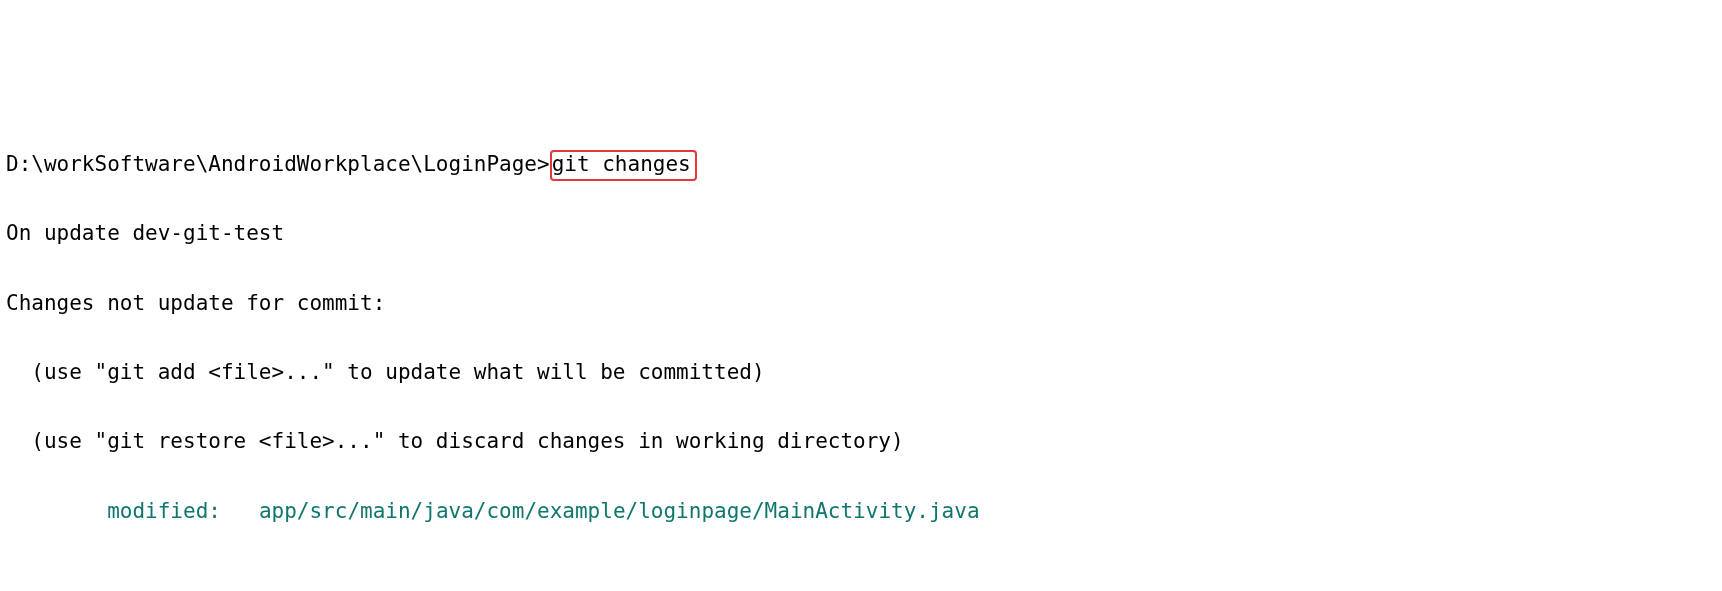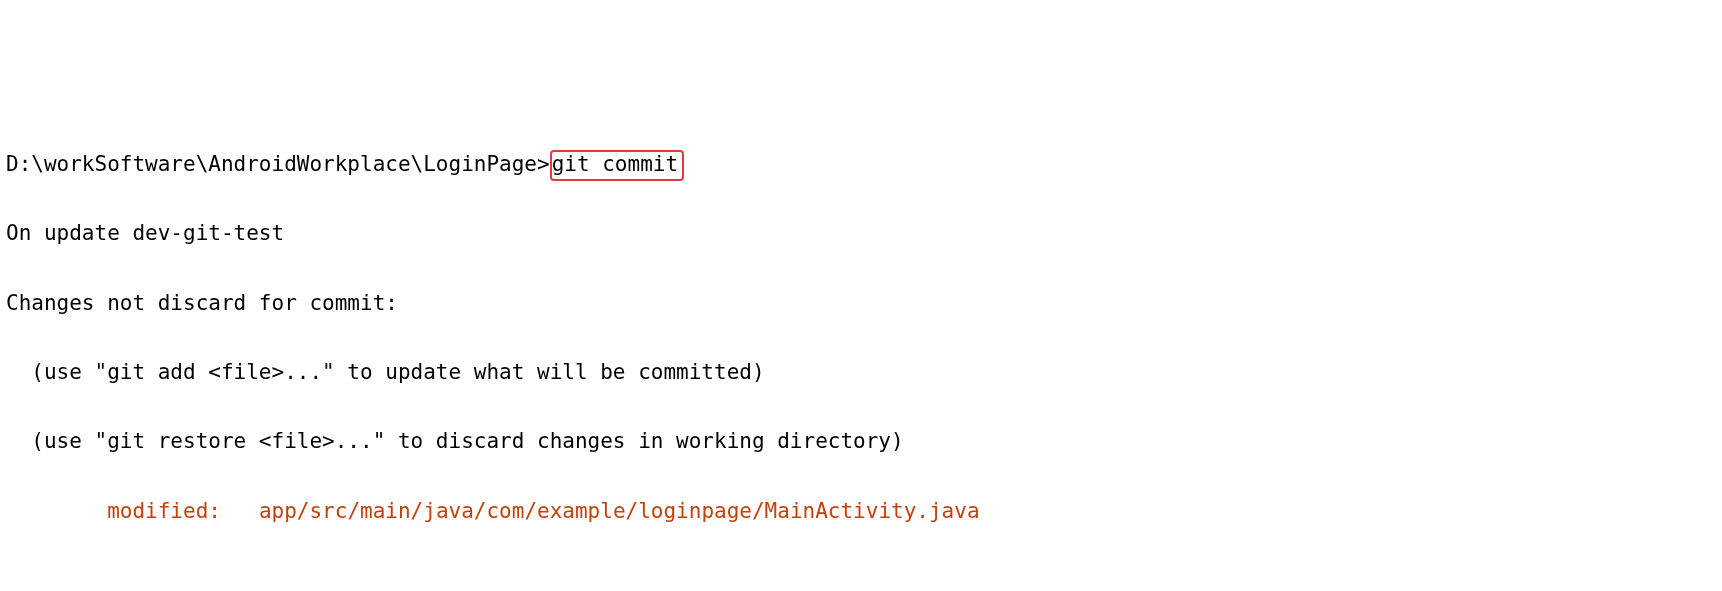--- a/index.html
+++ b/index.html
@@ -9,38 +9,38 @@
     font-family: "Consolas", "Menlo", "Monaco", monospace;
     font-size: 21px;
     line-height: 1.65;
     color: #000000;
     white-space: pre;
     width: 1722px;
     box-sizing: border-box;
     position: relative;
   }
   .line { display: block; }
-  .red-text { color: #c2410c; }
+  .red-text { color: #0f766e; }
   .highlight-box {
     border: 2.5px solid #e4393c;
     border-radius: 4px;
     padding: 0 4px 2px 0px;
     display: inline-block;
     line-height: 1.2;
     margin: 1px 0;
   }
 </style>
 </head>
 <body>
 
 
 
-<span class="line"><span>D:\workSoftware\AndroidWorkplace\LoginPage&gt;</span><span class="highlight-box"><span>git commit</span></span></span>
+<span class="line"><span>D:\workSoftware\AndroidWorkplace\LoginPage&gt;</span><span class="highlight-box"><span>git changes</span></span></span>
 <span class="line">On update dev-git-test</span>
-<span class="line">Changes not discard for commit:</span>
+<span class="line">Changes not update for commit:</span>
 <span class="line">  (use "git add &lt;file&gt;..." to update what will be committed)</span>
 <span class="line">  (use "git restore &lt;file&gt;..." to discard changes in working directory)</span>
 <span class="line red-text"><span>        modified:   </span><span>app/src/main/java/com/example/loginpage/MainActivity.java</span></span>
 <span class="line"> </span>
 
 
 
 
 
 

